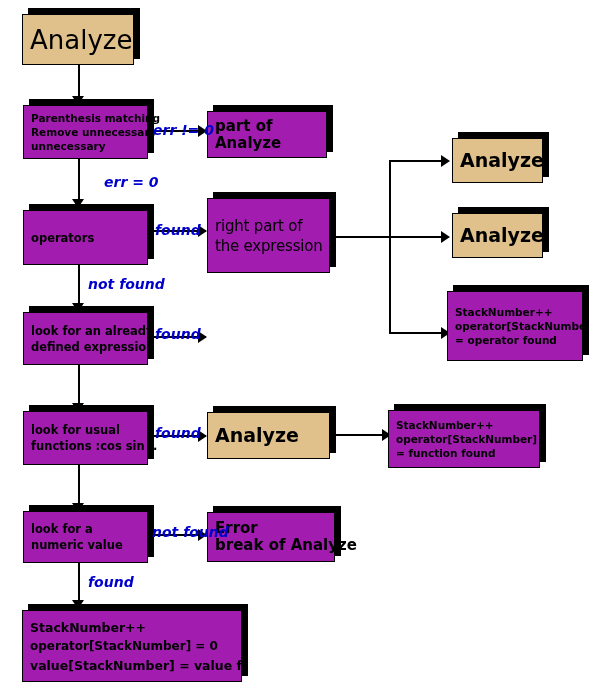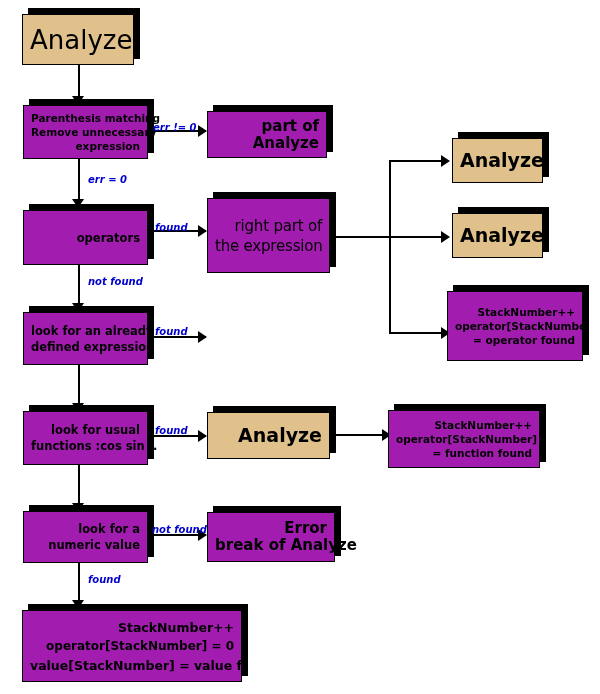--- a/index.html
+++ b/index.html
@@ -30,21 +30,20 @@
   }
   .node.gray   { background: #a21caf; }
   .node.tan    { background: #e0c18c; }
 
   .node .line {
     font-weight: bold;
     font-size: 10.5px;
     line-height: 14px;
     color: #000000;
     white-space: nowrap;
-    text-align: right;
   }
   
   .node.big .line {
     font-weight: normal;
     font-size: 15px;
     line-height: 20px;
     letter-spacing: -0.2px;
   }
   
   .node.title-xl .line {
@@ -90,21 +89,21 @@
     border-top: 6px solid transparent;
     border-bottom: 6px solid transparent;
     border-left: 9px solid #000000;
   }
 
   
   .elabel {
     position: absolute;
     color: #0000cc;
     font-family: "DejaVu Sans", sans-serif;
-    font-size: 10px;
+    font-size: 14px;
     font-weight: bold;
     font-style: italic;
     white-space: nowrap;
     z-index: 4;
   }
 </style>
 </head>
 <body>
 
 <div id="canvas">
@@ -148,36 +147,36 @@
   <div class="conn v" style="left:78px; top:465px; height:48px;"></div>
   <div class="arrow down" style="left:72px; top:503px;"></div>
 
   <div class="conn h" style="left:148px; top:534px; width:58px;"></div>
   <div class="arrow right" style="left:198px; top:529px;"></div>
 
   <div class="conn v" style="left:78px; top:563px; height:46px;"></div>
   <div class="arrow down" style="left:72px; top:600px;"></div>
 
   <div class="elabel" style="left:153px; top:122px;">err != 0</div>
-  <div class="elabel" style="left:88px;  top:174px;">err = 0</div>
+  <div class="elabel" style="left:104px;  top:174px;">err = 0</div>
   <div class="elabel" style="left:155px; top:222px;">found</div>
   <div class="elabel" style="left:88px; top:276px;">not found</div>
   <div class="elabel" style="left:155px; top:326px;">found</div>
   <div class="elabel" style="left:155px; top:425px;">found</div>
   <div class="elabel" style="left:152px; top:524px;">not found</div>
   <div class="elabel" style="left:88px;  top:574px;">found</div>
 
   <div class="node tan title-xl" style="left:22px; top:14px; width:112px; height:51px;">
     <div class="line">Analyze</div>
   </div>
 
   <div class="node gray" style="left:23px; top:105px; width:125px; height:54px;">
     <div class="line">Parenthesis matching</div>
     <div class="line">Remove unnecessary</div>
-    <div class="line">expression</div>
+    <div class="line">unnecessary</div>
   </div>
 
   <div class="node gray title-md loose" style="left:207px; top:111px; width:120px; height:47px;">
     <div class="line">part of</div>
     <div class="line">Analyze</div>
   </div>
 
   <div class="node gray plain" style="left:23px; top:210px; width:125px; height:55px;">
     <div class="line">operators</div>
   </div>

